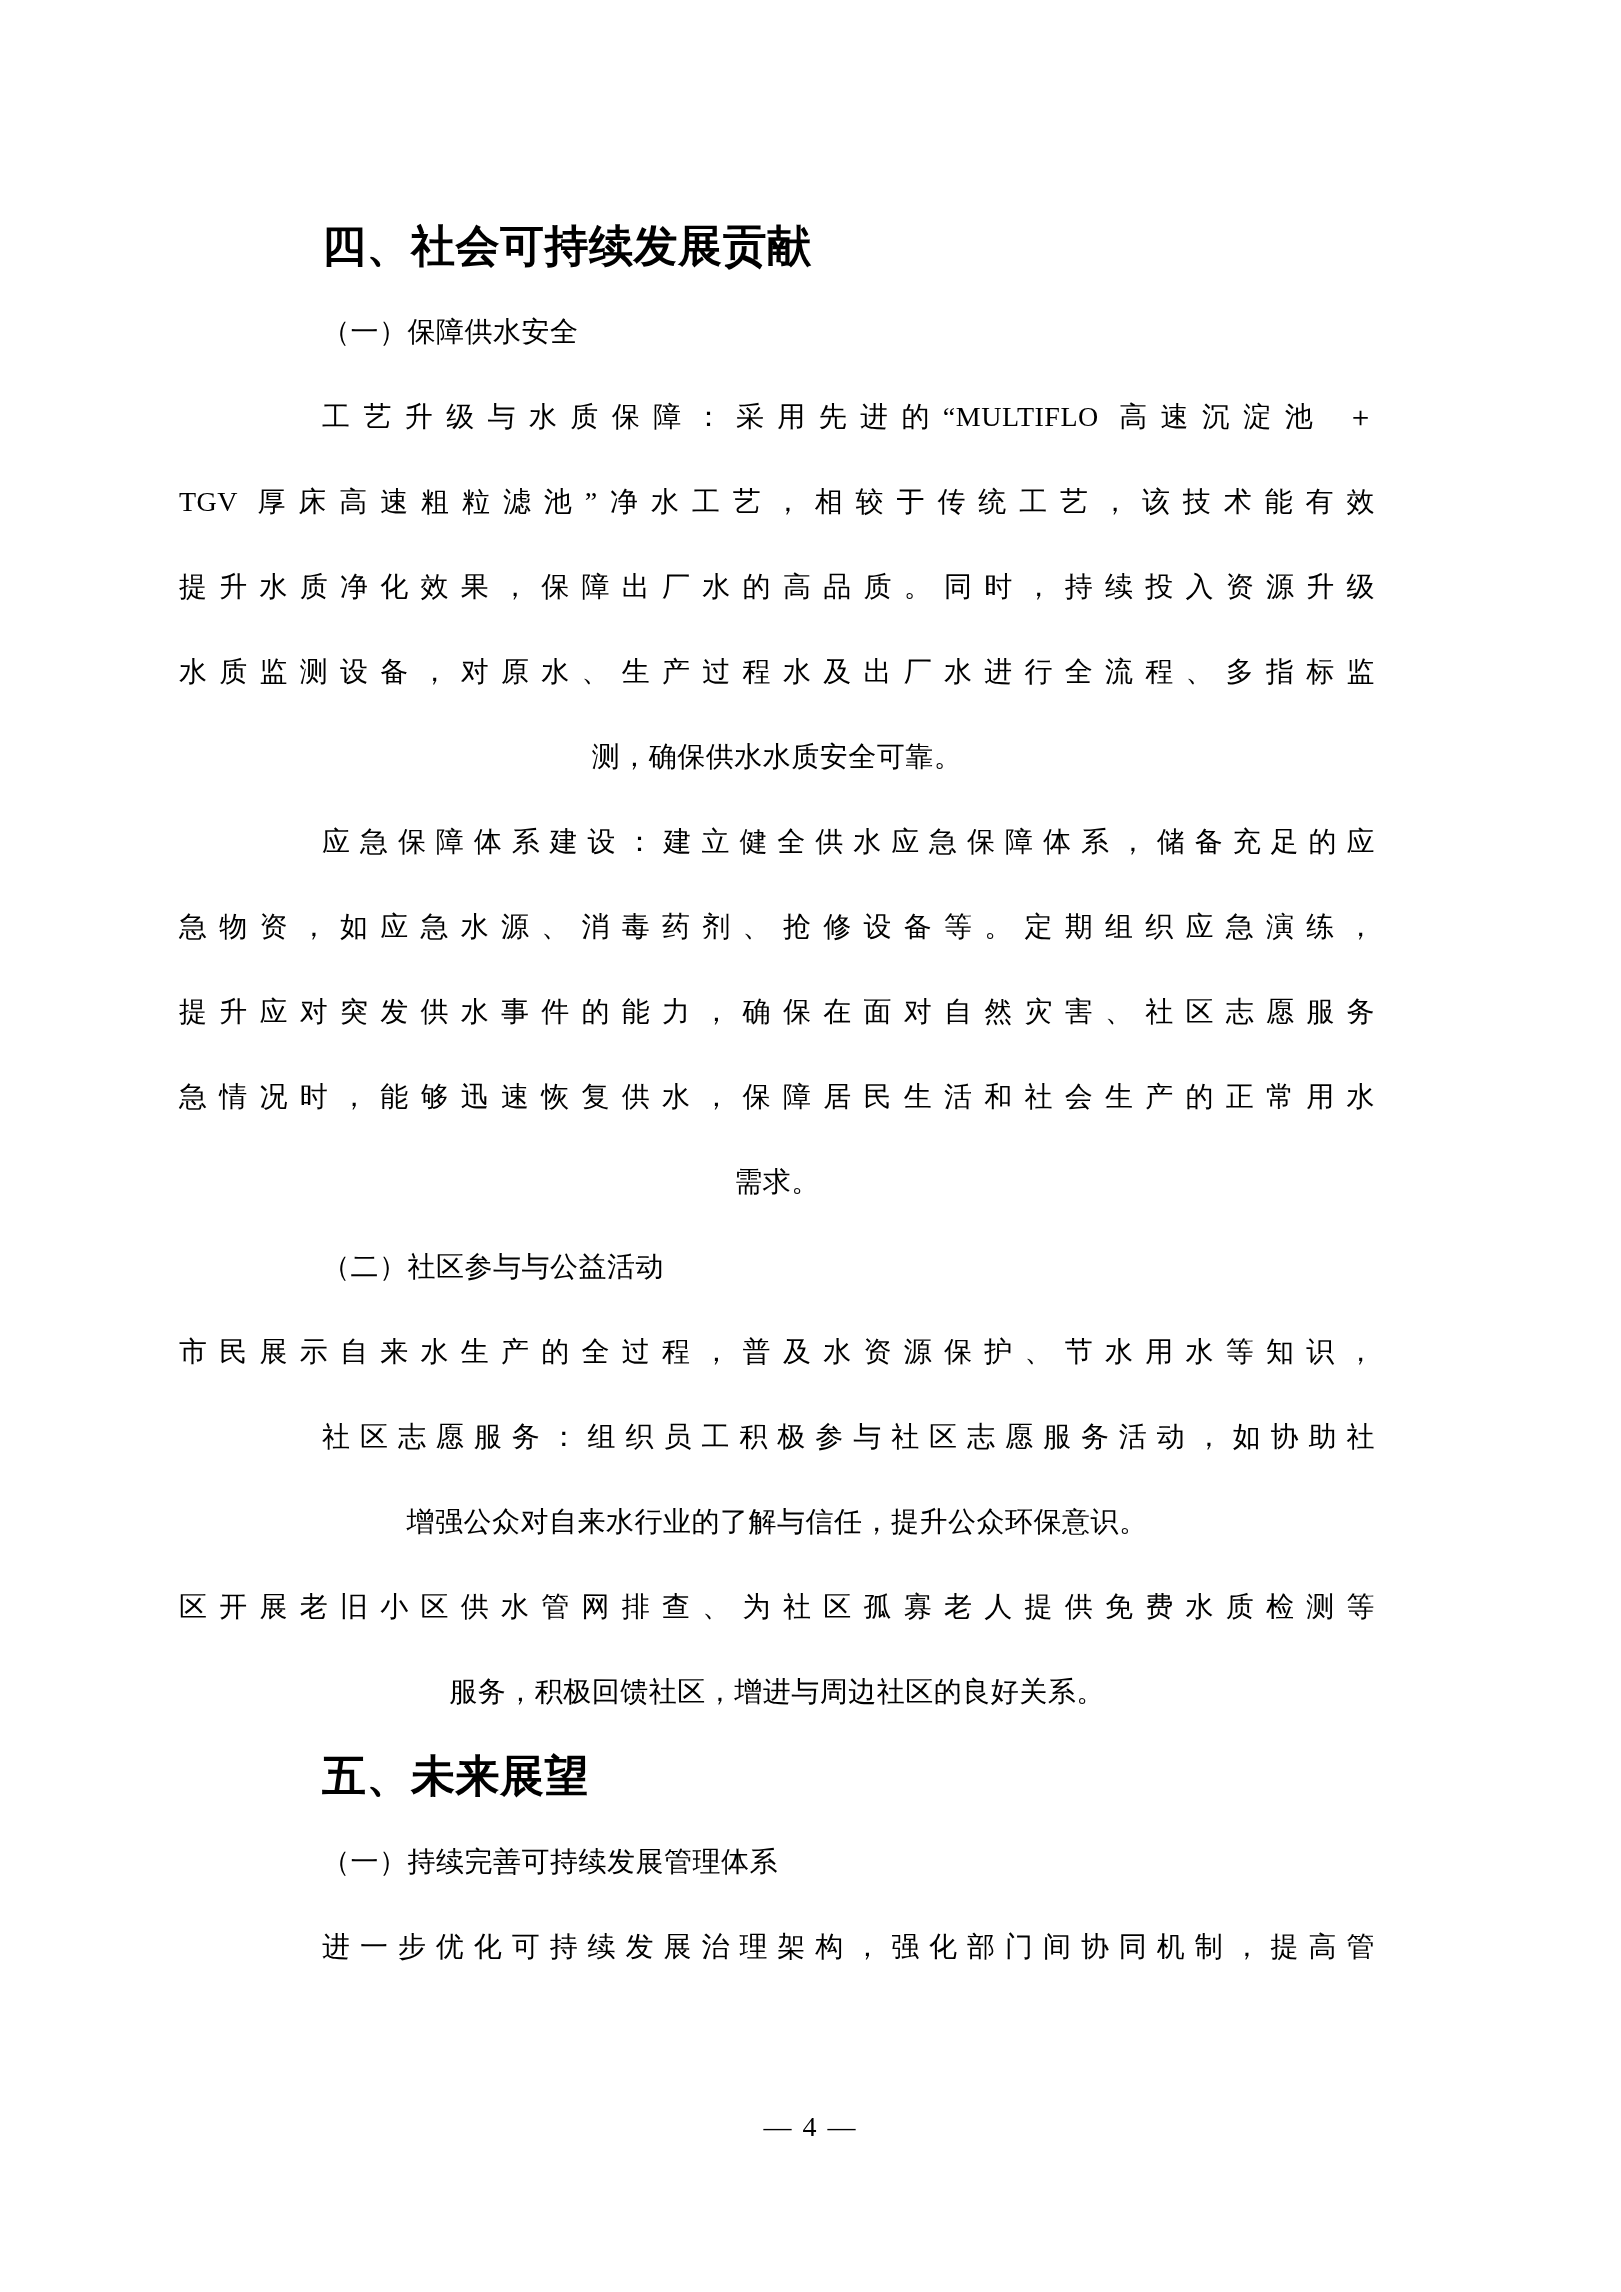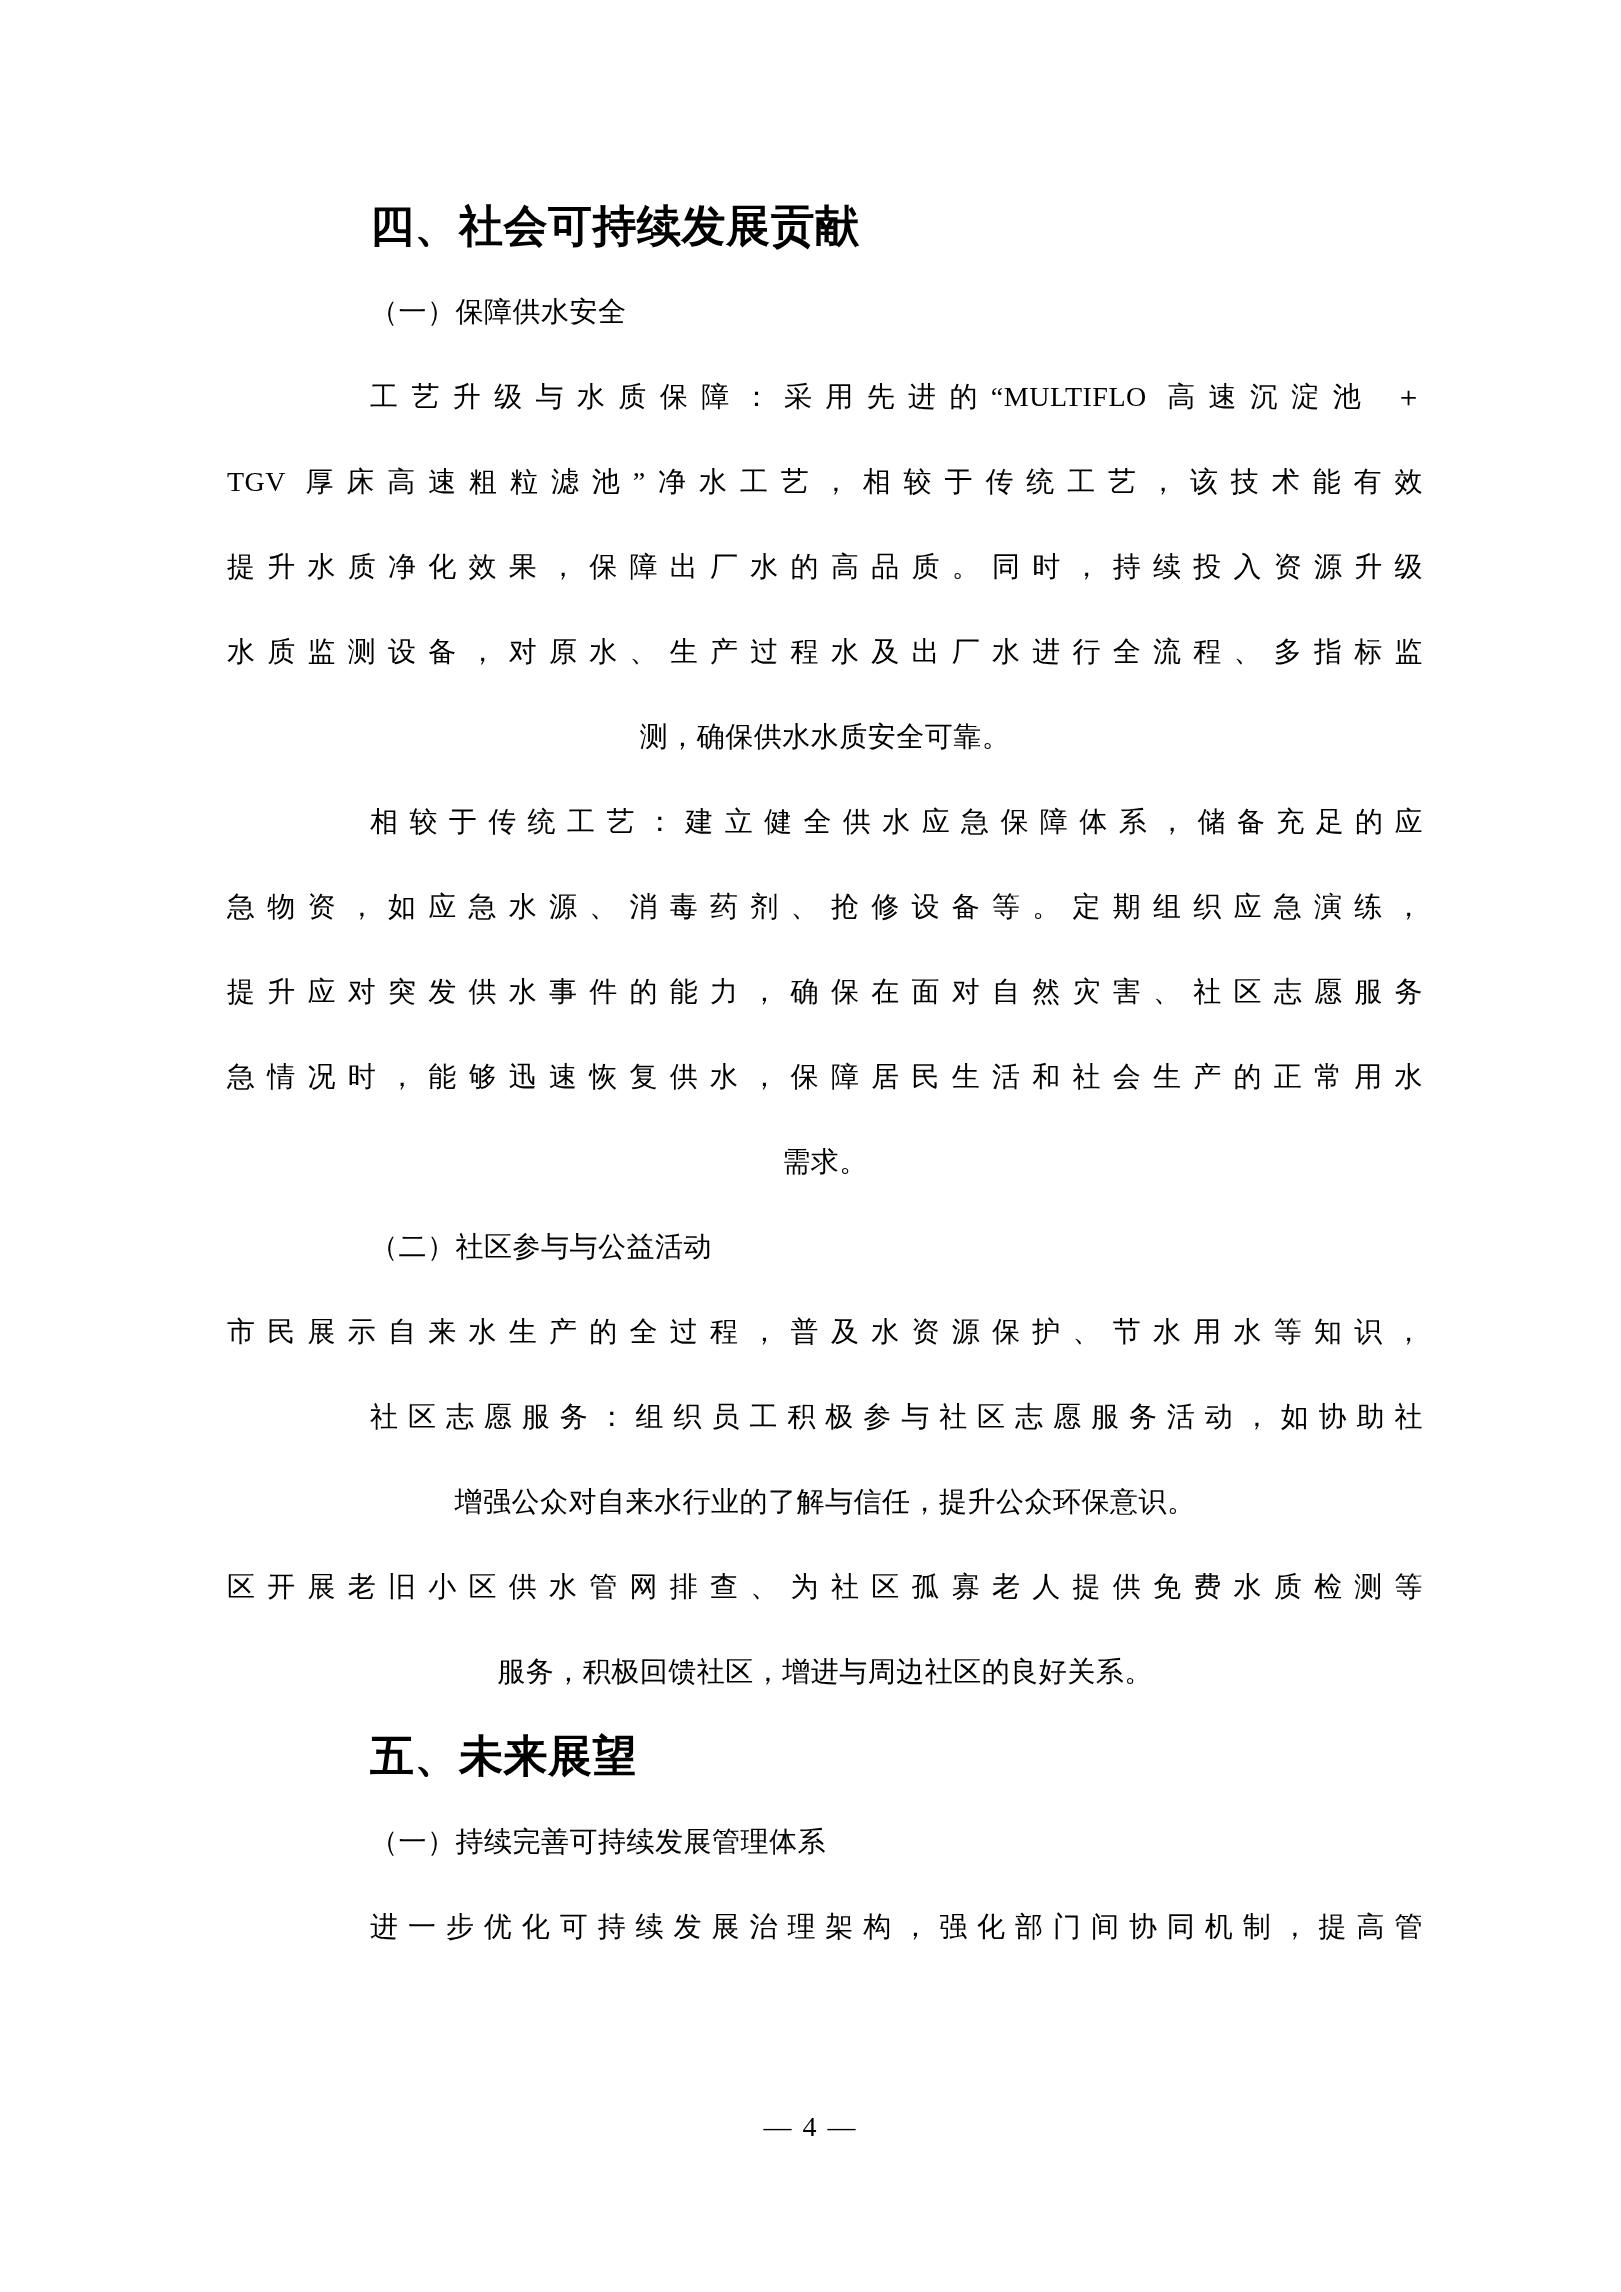--- a/index.html
+++ b/index.html
@@ -12,23 +12,22 @@
     width: 1621px;
     height: 2293px;
     background: #ffffff;
     color: #000000;
     font-family: "Liberation Serif", serif;
     overflow: hidden;
   }
   .doc-body {
     position: absolute;
     left: 179px;
-    top: 184px;
+    top: 204px;
     width: 1196px;
-    margin-left: 48px;
   }
   .line {
     height: 85px;
     line-height: 85px;
     font-size: 28px;
     white-space: nowrap;
     letter-spacing: 0.5px;
   }
   
   .line.first, .line.full {
@@ -63,21 +62,21 @@
 
 <div class="page">
   <div class="doc-body">
       <div class="line h1">四、社会可持续发展贡献</div>
       <div class="line h2">（一）保障供水安全</div>
       <div class="line first">工艺升级与水质保障：采用先进的“MULTIFLO 高速沉淀池 ＋</div>
       <div class="line full">TGV 厚床高速粗粒滤池”净水工艺，相较于传统工艺，该技术能有效</div>
       <div class="line full">提升水质净化效果，保障出厂水的高品质。同时，持续投入资源升级</div>
       <div class="line full">水质监测设备，对原水、生产过程水及出厂水进行全流程、多指标监</div>
       <div class="line last">测，确保供水水质安全可靠。</div>
-      <div class="line first">相较于传统工艺：建立健全供水应急保障体系，储备充足的应</div>
+      <div class="line first">应急保障体系建设：建立健全供水应急保障体系，储备充足的应</div>
       <div class="line full">急物资，如应急水源、消毒药剂、抢修设备等。定期组织应急演练，</div>
       <div class="line full">提升应对突发供水事件的能力，确保在面对自然灾害、社区志愿服务</div>
       <div class="line full">急情况时，能够迅速恢复供水，保障居民生活和社会生产的正常用水</div>
       <div class="line last">需求。</div>
       <div class="line h2">（二）社区参与与公益活动</div>
       <div class="line full">市民展示自来水生产的全过程，普及水资源保护、节水用水等知识，</div>
       <div class="line first">社区志愿服务：组织员工积极参与社区志愿服务活动，如协助社</div>
       <div class="line last">增强公众对自来水行业的了解与信任，提升公众环保意识。</div>
       <div class="line full">区开展老旧小区供水管网排查、为社区孤寡老人提供免费水质检测等</div>
       <div class="line last">服务，积极回馈社区，增进与周边社区的良好关系。</div>

